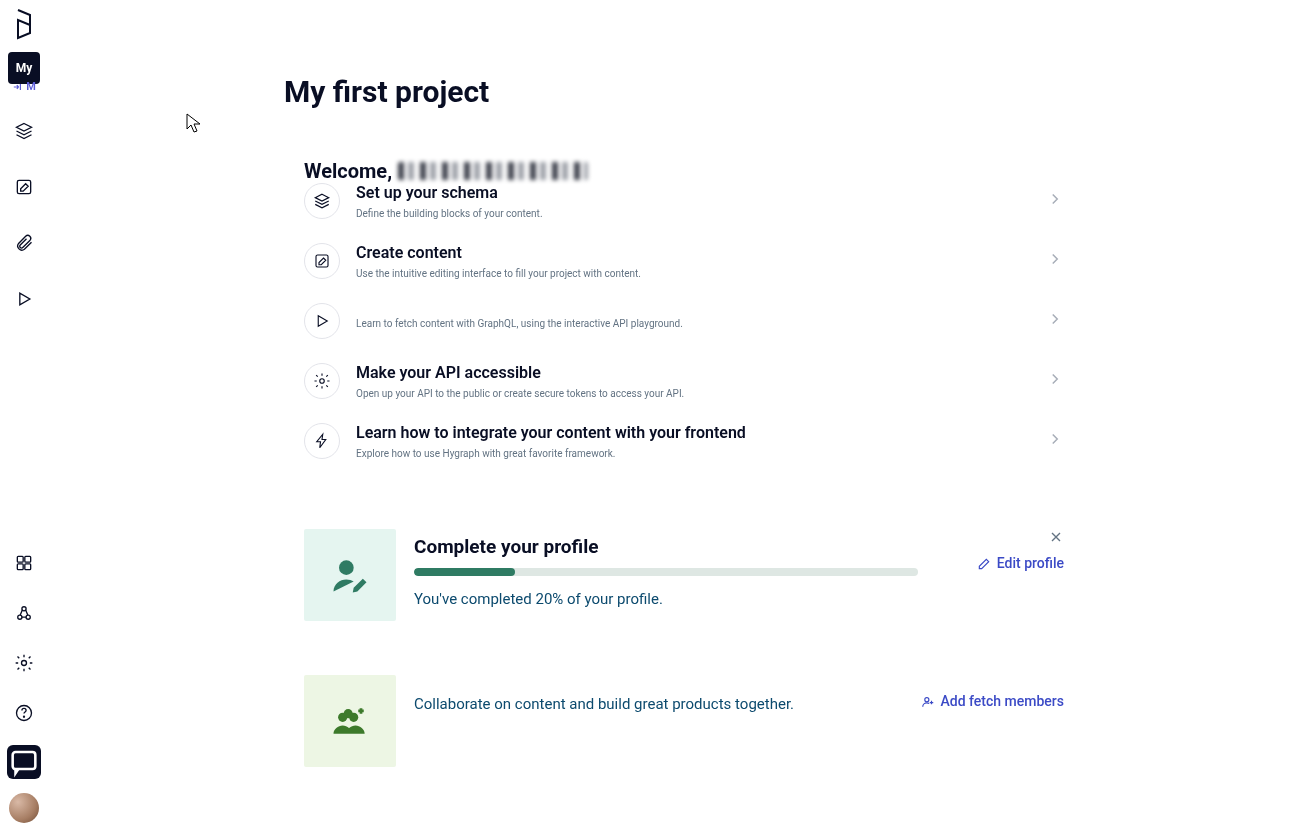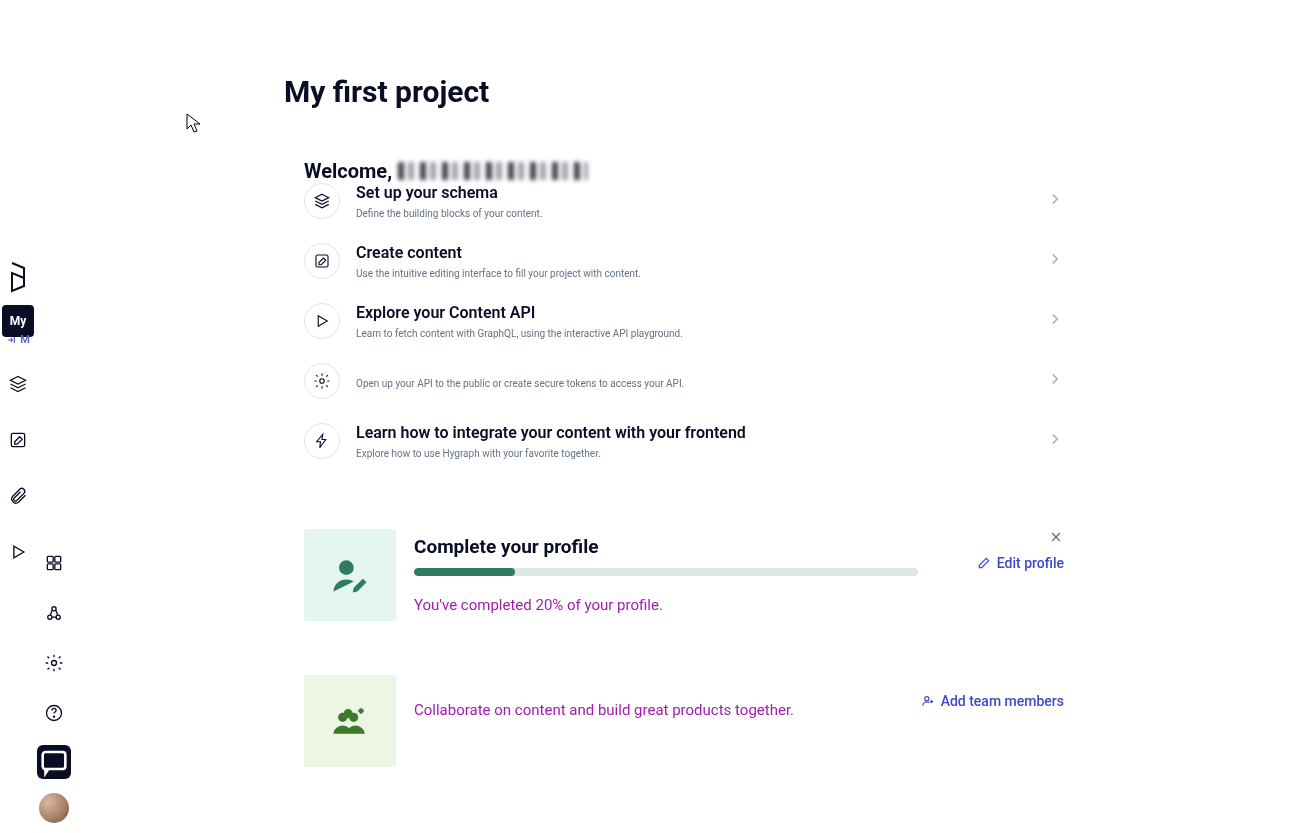--- a/index.html
+++ b/index.html
@@ -10,21 +10,21 @@
     width: 1304px;
     height: 833px;
     overflow: hidden;
     position: relative;
   }
   .sidebar {
     position: absolute;
     left: 0; top: 0; bottom: 0;
     width: 48px;
     display: flex;
-    flex-direction: row;
+    flex-direction: column;
     align-items: center;
     padding: 6px 0 10px 0;
     z-index: 10;
   }
   .sidebar .nav-top { display:flex; flex-direction:column; align-items:center; gap:10px; }
   .sidebar .nav-bottom { margin-top:auto; display:flex; flex-direction:column; align-items:center; gap:14px; }
   .side-btn {
     width:36px; height:36px;
     display:flex; align-items:center; justify-content:center;
     border-radius:6px;
@@ -110,26 +110,26 @@
     width:92px; height:92px; border-radius:2px;
     background:#e5f5f0;
     display:flex; align-items:center; justify-content:center;
     color:#2f7b63;
     flex-shrink:0;
   }
   .card-icon-box.team { background:#edf6e4; color:#3d7a2b; }
   .card-icon-box svg { width:44px; height:44px; }
   .card-body { flex:1; padding-top:6px; }
   .card-title { font-size:19px; font-weight:700; color:#090E24; }
-  .card-sub   { font-size:15px; color:#a21caf; margin-top:20px; }
+  .card-sub   { font-size:15px; color:#0c4a6e; margin-top:14px; }
   .progress-wrap { margin:10px 0 8px 0; height:8px; width:504px; background:#dee7e3; border-radius:4px; overflow:hidden; }
   .progress-bar { height:100%; background:#2f7b63; border-radius:4px; }
   .card-action {
     position:absolute; right:0; top:26px;
-    display:flex; align-items:center; gap:6px;
+    display:flex; align-items:flex-end; gap:6px;
     color:#3b4ac6; font-size:14px; font-weight:500; cursor:pointer;
   }
   .card-action svg { width:14px; height:14px; }
   .card-close {
     position:absolute; right:0; top:0;
     color:#637383; cursor:pointer;
   }
   .card-close svg { width:16px; height:16px; }
 
   .team-card { margin-top:54px; }
@@ -271,52 +271,52 @@
           </svg></div>
     </div>
 
     <div class="step-item">
       <div class="step-icon">
         <svg viewBox="0 0 24 24" fill="none" stroke="currentColor" stroke-width="1.5">
             <path d="M7 5v14l12-7L7 5z"></path>
           </svg>
       </div>
       <div class="step-texts">
-        <div class="step-title">Explore your Content API</div>
         <div class="step-desc">Learn to fetch content with GraphQL, using the interactive API playground.</div>
       </div>
       <div class="step-chevron"><svg viewBox="0 0 24 24" fill="none" stroke="currentColor" stroke-width="2">
             <path d="M9 6l6 6-6 6"></path>
           </svg></div>
     </div>
 
     <div class="step-item">
       <div class="step-icon">
         <svg viewBox="0 0 24 24" fill="none" stroke="currentColor" stroke-width="1.5">
             <circle cx="12" cy="12" r="3"></circle>
             <path d="M12 2v3M12 19v3M4.2 4.2l2.1 2.1M17.7 17.7l2.1 2.1M2 12h3M19 12h3M4.2 19.8l2.1-2.1M17.7 6.3l2.1-2.1"></path>
           </svg>
       </div>
       <div class="step-texts">
+        <div class="step-title">Make your API accessible</div>
         <div class="step-desc">Open up your API to the public or create secure tokens to access your API.</div>
       </div>
       <div class="step-chevron"><svg viewBox="0 0 24 24" fill="none" stroke="currentColor" stroke-width="2">
             <path d="M9 6l6 6-6 6"></path>
           </svg></div>
     </div>
 
     <div class="step-item">
       <div class="step-icon">
         <svg viewBox="0 0 24 24" fill="none" stroke="currentColor" stroke-width="1.5">
             <path d="M13 3L5 13h5l-1 8 8-11h-5l1-7z"></path>
           </svg>
       </div>
       <div class="step-texts">
         <div class="step-title">Learn how to integrate your content with your frontend</div>
-        <div class="step-desc">Explore how to use Hygraph with your favorite together.</div>
+        <div class="step-desc">Explore how to use Hygraph with great favorite framework.</div>
       </div>
       <div class="step-chevron"><svg viewBox="0 0 24 24" fill="none" stroke="currentColor" stroke-width="2">
             <path d="M9 6l6 6-6 6"></path>
           </svg></div>
     </div>
 
   </div>
 
   <div class="card">
     <div class="card-close">
@@ -358,21 +358,21 @@
     </div>
     <div class="card-body">
       <div class="card-sub">Collaborate on content and build great products together.</div>
     </div>
     <div class="card-action">
       <svg viewBox="0 0 24 24" fill="none" stroke="currentColor" stroke-width="2">
           <circle cx="10" cy="8" r="3.5"></circle>
           <path d="M3 20c0-4 3.5-6.5 7-6.5 1.5 0 3 .4 4 1"></path>
           <path d="M18 10v6M15 13h6"></path>
         </svg>
-      <span>Add team members</span>
+      <span>Add fetch members</span>
     </div>
   </div>
 
 </div>
 
 <svg class="cursor-img" width="16" height="20" viewBox="0 0 16 20">
   <path d="M1 1l0 15 4-4 3 7 3-1-3-7 6 0z" fill="#fff" stroke="#000" stroke-width="1"></path>
 </svg>
 
 </body></html>

